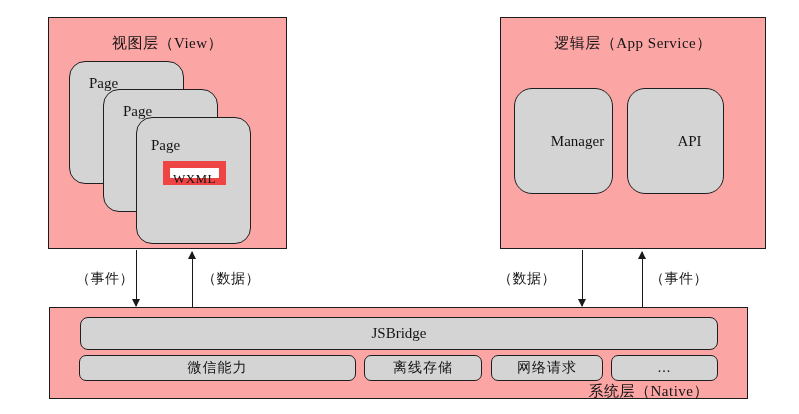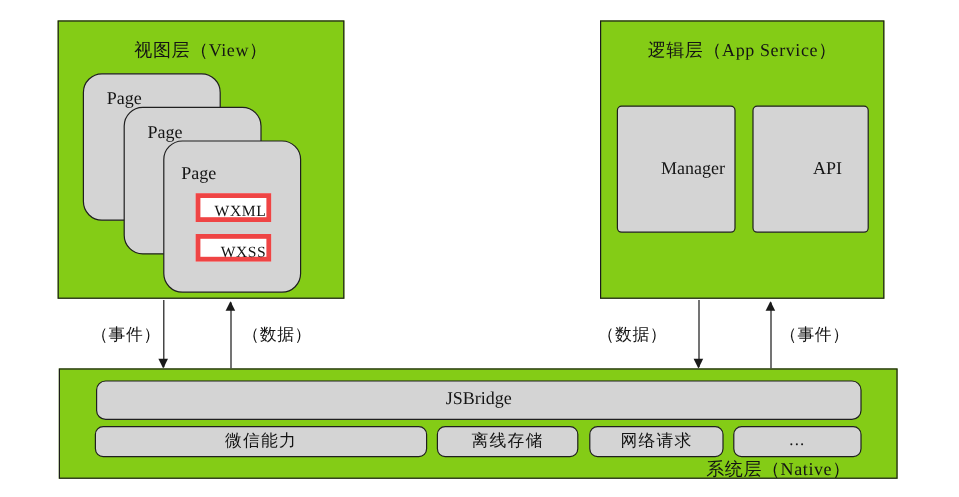--- a/index.html
+++ b/index.html
@@ -1,35 +1,35 @@
 <!DOCTYPE html>
 <html><head>
 <meta charset="utf-8">
 <style>
   html,body{margin:0;padding:0;background:#ffffff;}
   .canvas{
     position:relative;width:799px;height:414px;background:#ffffff;overflow:hidden;
     font-family:"Liberation Serif","DejaVu Serif",serif;color:#141414;
   }
   .outer-box{
-    position:absolute;background:#84cc16;border:1.5px solid #1c1c1c;box-sizing:border-box;
+    position:absolute;background:#fca5a5;border:1.5px solid #1c1c1c;box-sizing:border-box;
   }
   .box-title{
     position:absolute;left:0;right:0;text-align:center;font-size:15px;line-height:18px;
     letter-spacing:0.5px;white-space:nowrap;
   }
   .gray{background:#d4d4d4;border:1.5px solid #1f1f1f;box-sizing:border-box;}
   .page-card{position:absolute;width:115px;border-radius:16px;}
   .page-label{position:absolute;font-size:15px;}
   .code-box{
-    position:absolute;width:63px;background:#ffffff;border:4px solid #ef4444;box-sizing:border-box;
-    text-align:right;font-size:13px;letter-spacing:0.5px;
+    position:absolute;width:63px;background:#ffffff;border:7px solid #ef4444;box-sizing:border-box;
+    text-align:center;font-size:13px;letter-spacing:0.5px;
   }
   .module-box{
-    position:absolute;border-radius:4px;display:flex;align-items:center;justify-content:center;
+    position:absolute;border-radius:18px;display:flex;align-items:center;justify-content:center;
     font-size:15px;
     padding-left:28px;
   }
   .bridge-bar{
     position:absolute;border-radius:8px;text-align:center;font-size:15px;
   }
   .cap-box{
     position:absolute;height:26px;border-radius:7px;display:flex;align-items:center;justify-content:center;
     font-size:14px;letter-spacing:1px;
   }
@@ -62,25 +62,24 @@
       <span class="page-label" style="left:19px;top:13px;">Page</span>
     </div>
 
     <div class="page-card gray" style="left:54px;top:71px;height:123px;">
       <span class="page-label" style="left:19px;top:13px;">Page</span>
     </div>
 
     <div class="page-card gray" style="left:87px;top:99px;height:127px;">
       <span class="page-label" style="left:14px;top:19px;">Page</span>
       <div class="code-box" style="left:26px;top:43px;height:24px;line-height:22px;">WXML</div>
-      <div class="code-box" style="left:26px;top:77px;height:23px;line-height:21px;">WXSS</div>
     </div>
   </div>
 
-  <div class="outer-box" style="left:500px;top:17px;width:237px;height:232px;">
+  <div class="outer-box" style="left:500px;top:17px;width:266px;height:232px;">
     <div class="box-title" style="top:16px;">逻辑层（App Service）</div>
     <div class="module-box gray" style="left:13px;top:70px;width:99px;height:106px;">Manager</div>
     <div class="module-box gray" style="left:126px;top:70px;width:97px;height:106px;">API</div>
   </div>
 
   <div class="arrow" style="left:136px;top:250px;height:56px;">
     <div class="arrow-head down"></div>
   </div>
   <div class="arrow" style="left:192px;top:252px;height:55px;">
     <div class="arrow-head up"></div>

